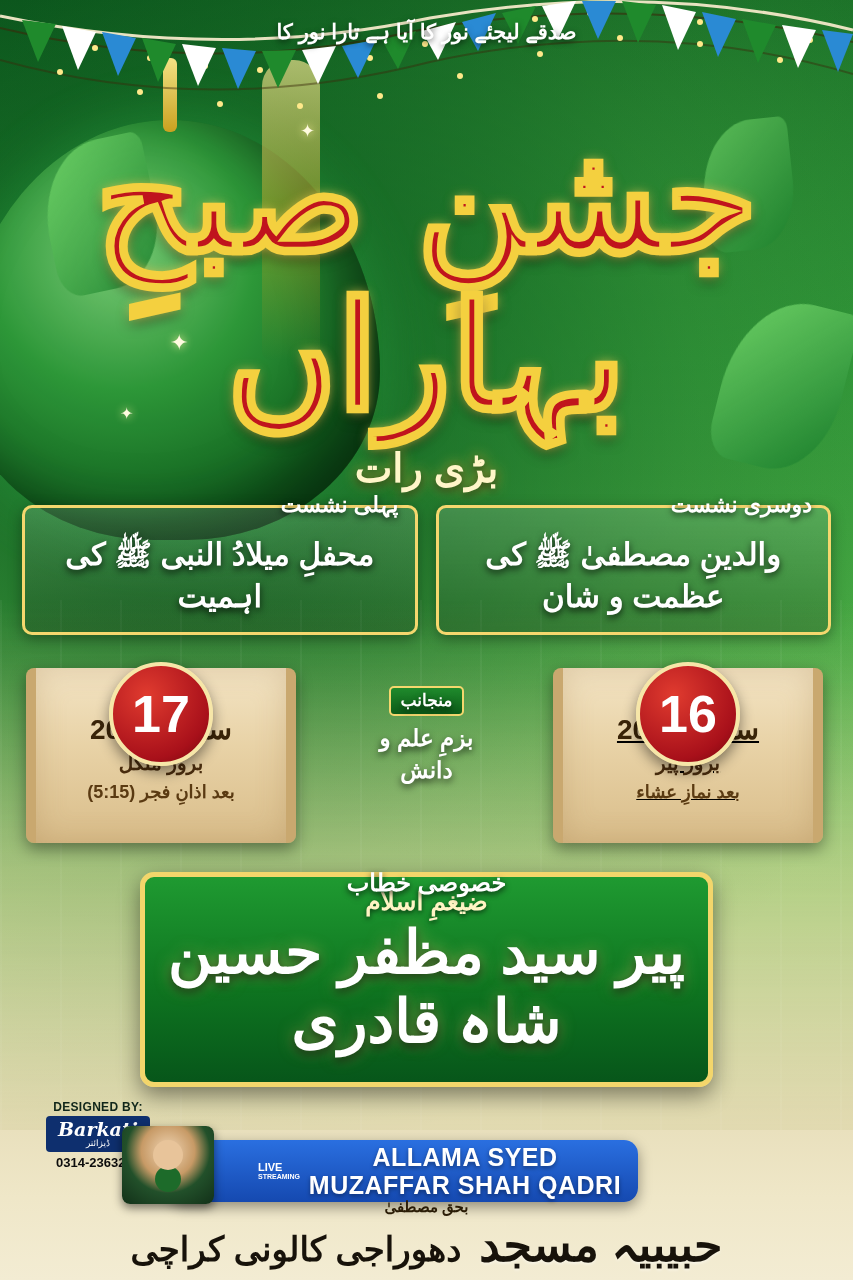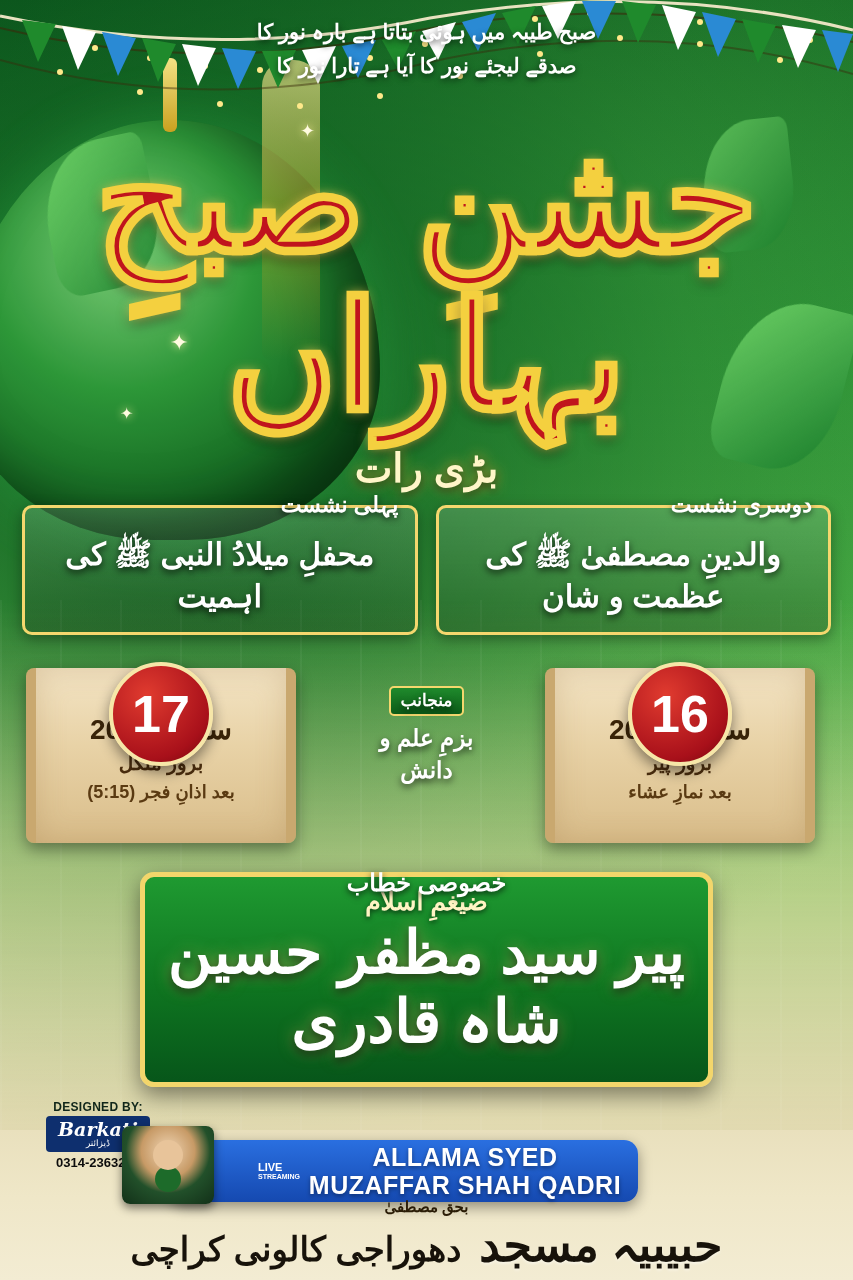--- a/index.html
+++ b/index.html
@@ -204,21 +204,21 @@
     position: absolute;
     top: 38px;
     width: 250px;
     height: 175px;
     background: linear-gradient(180deg, #f3e4c4 0%, #e8d2a6 45%, #d9bd8a 100%);
     border-radius: 8px;
     box-shadow: 0 6px 16px rgba(0,0,0,0.4), inset 0 0 30px rgba(150,110,60,0.25);
     border-left: 10px solid #c9a86f;
     border-right: 10px solid #c9a86f;
   }
-  .scroll.right { right: 12px; }
+  .scroll.right { right: 4px; text-decoration: underline; }
   .scroll.left { left: 0; }
   .scroll-inner {
     direction: rtl;
     text-align: center;
     padding: 44px 12px 10px;
     color: #4a2d0e;
   }
   .scroll-date {
     font-size: 28px;
     font-weight: bold;
@@ -551,21 +551,20 @@
       <polygon points="782,25 816,30 798,68" fill="#ffffff"></polygon>
       <polygon points="822,30 853,34 838,72" fill="#2a8ad4"></polygon>
     </g>
   </svg>
 
   <span class="sparkle" style="left:170px; top:330px;">✦</span>
   <span class="sparkle" style="left:120px; top:404px; font-size:16px;">✦</span>
   <span class="sparkle" style="left:300px; top:120px; font-size:18px;">✦</span>
 
   <div class="couplet">
-    <div>صبح طیبہ میں ہوئی بتاتا ہے بارہ نور کا</div>
     <div>صدقے لیجئے نور کا آیا ہے تارا نور کا</div>
   </div>
 
   <div class="title-wrap">
     <div class="title-main">جشنِ صبحِ بہاراں</div>
     <div class="title-sub">بڑی رات</div>
   </div>
 
   <div class="sessions">
     <div class="session">

